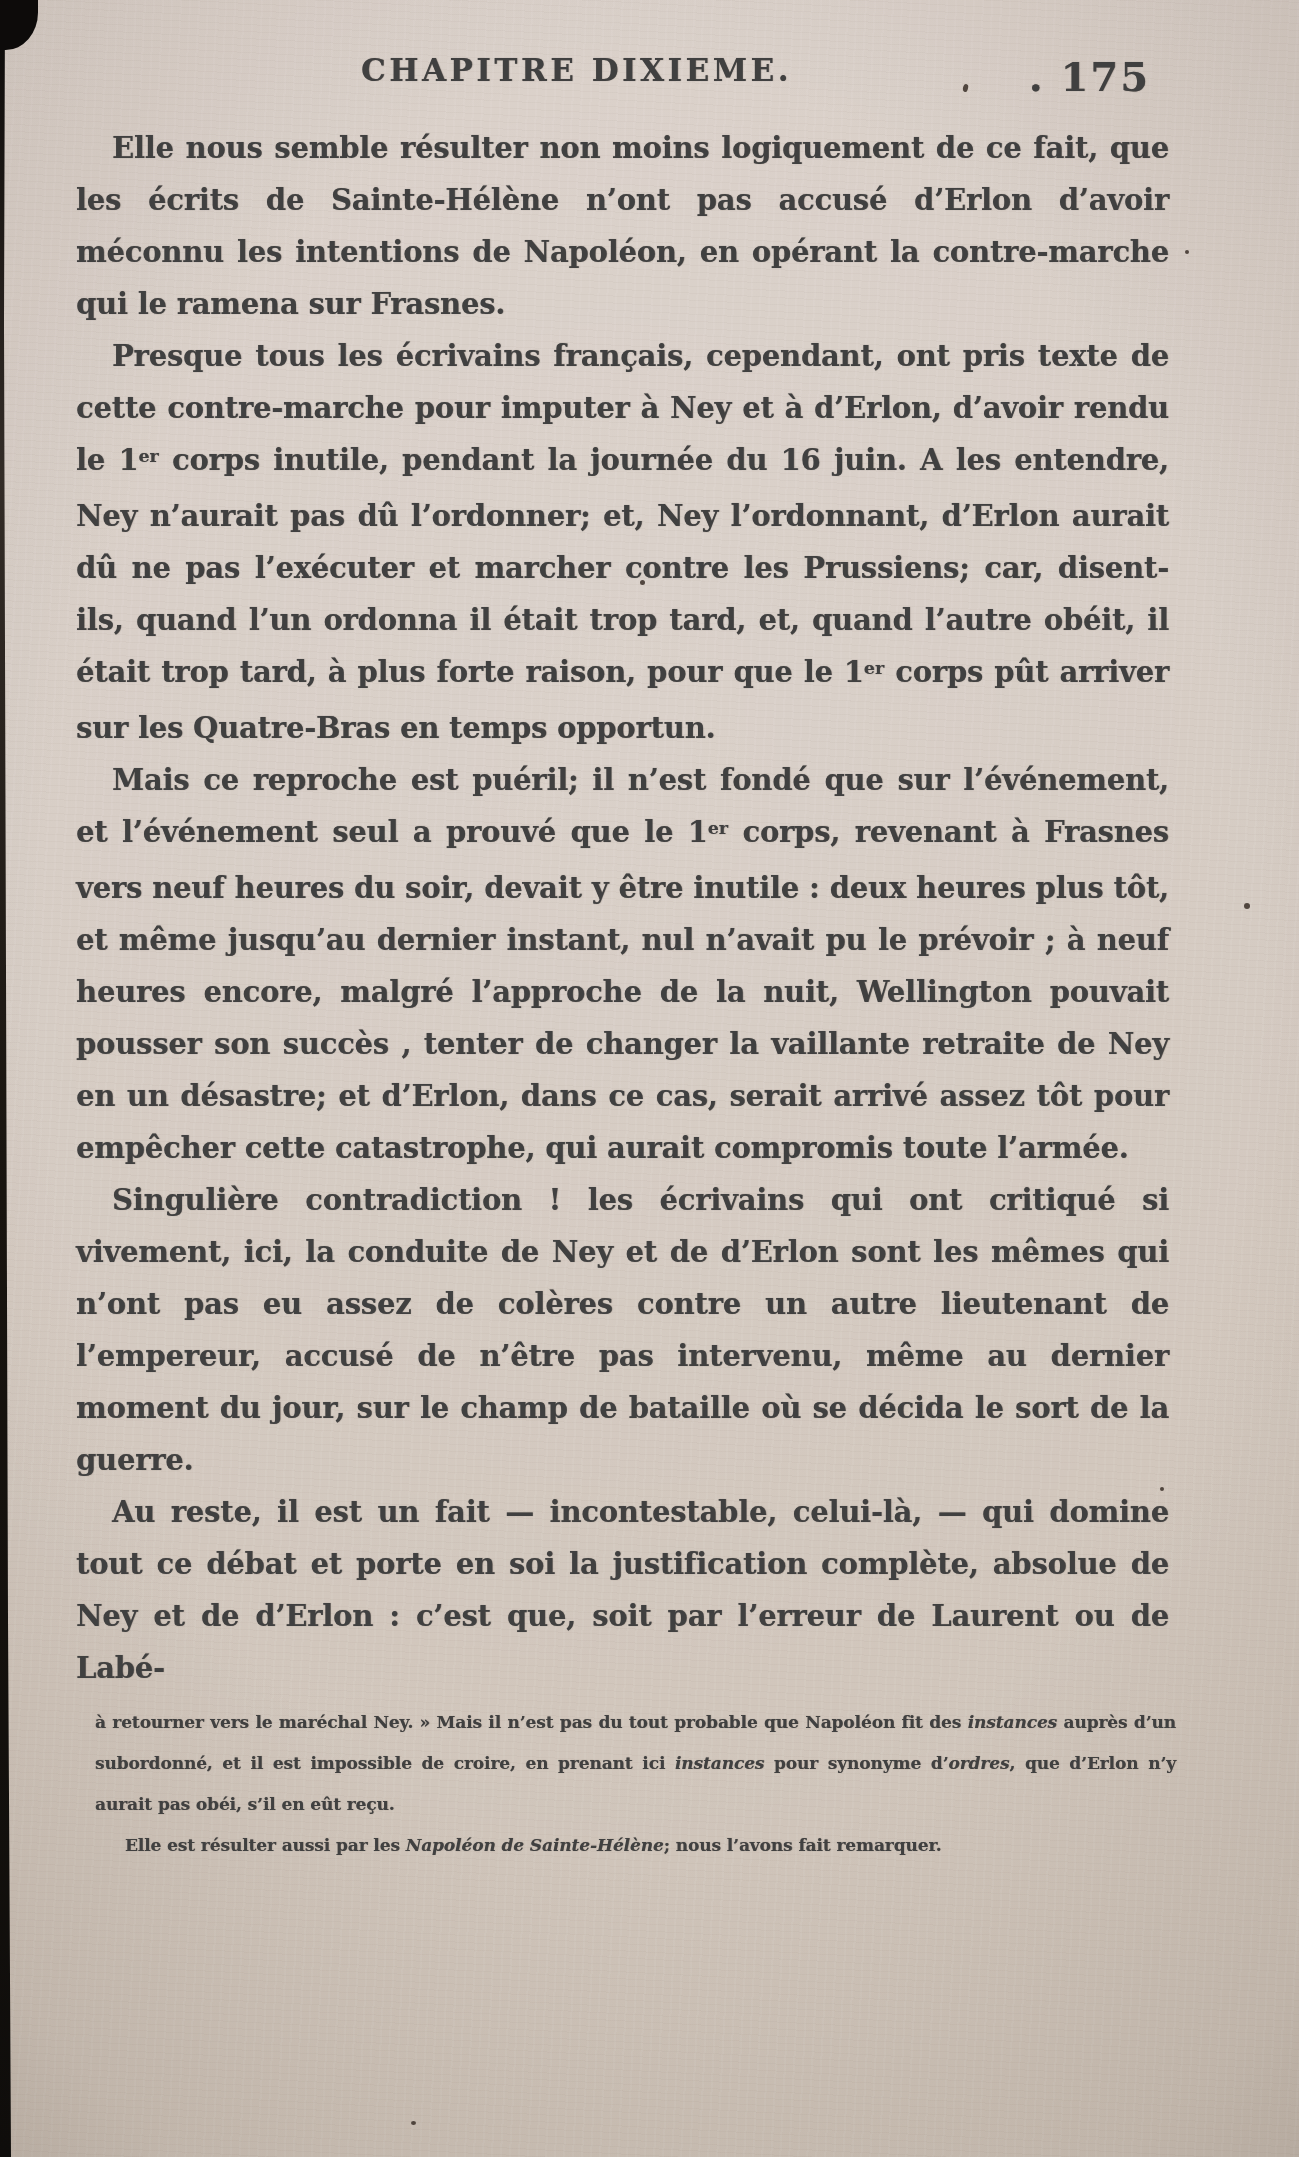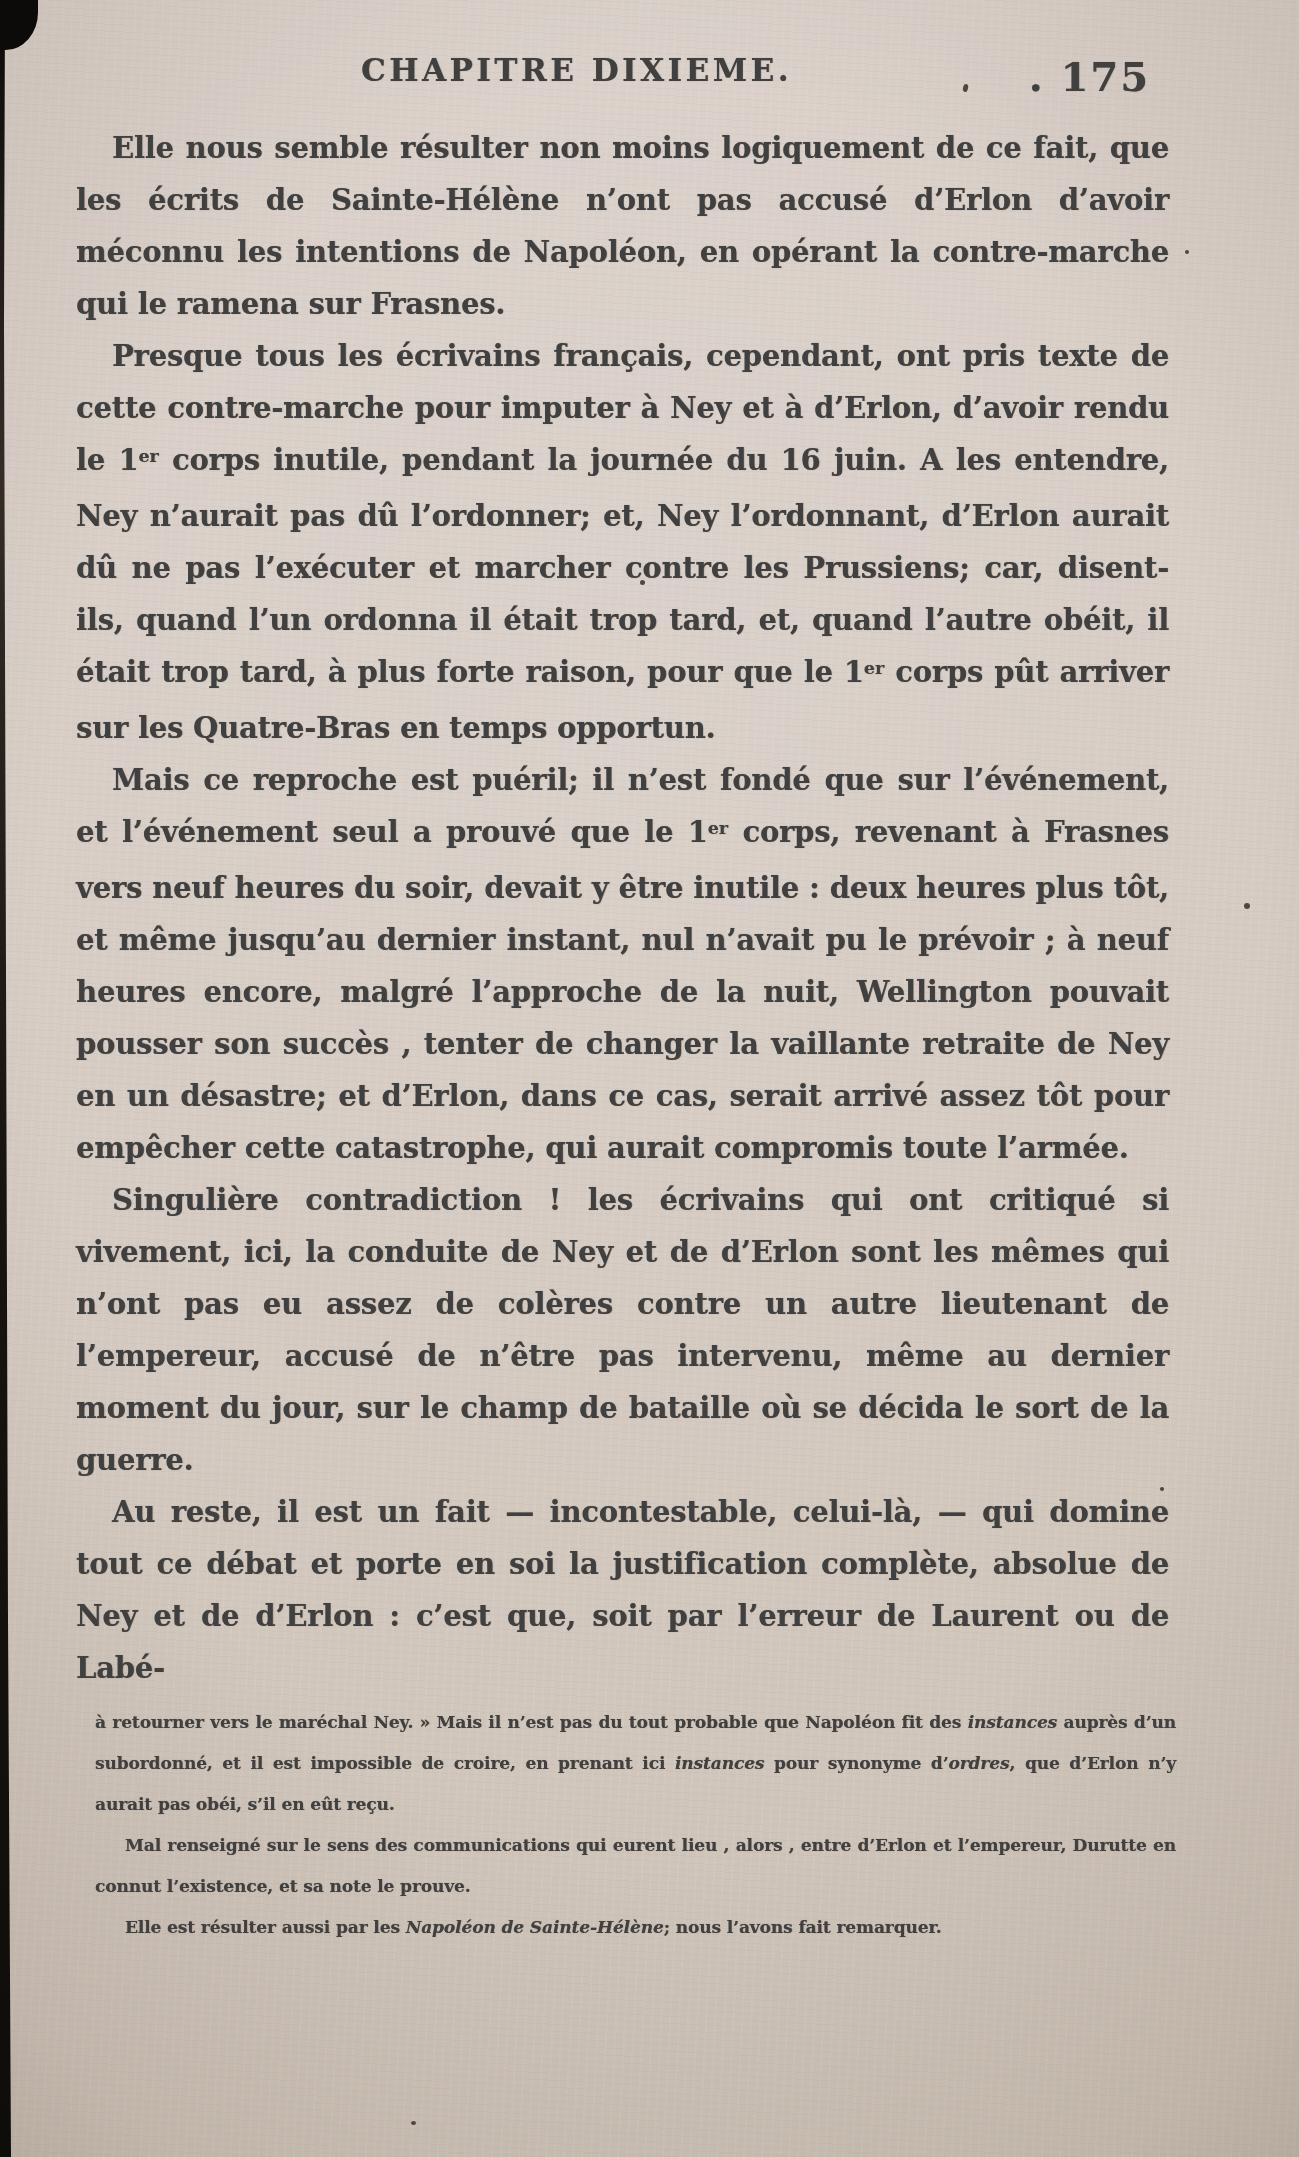--- a/index.html
+++ b/index.html
@@ -139,21 +139,20 @@
   <div class="main-text">
       <p class="indent"><span>Elle nous semble résulter non moins logiquement de ce fait, que les écrits de Sainte-Hélène n’ont pas accusé d’Erlon d’avoir méconnu les intentions de Napoléon, en opérant la contre-marche qui le ramena sur Frasnes.</span></p>
       <p class="indent"><span>Presque tous les écrivains français, cependant, ont pris texte de cette contre-marche pour imputer à Ney et à d’Erlon, d’avoir rendu le 1</span><span class="sup">er</span><span> corps inutile, pendant la journée du 16 juin. A les entendre, Ney n’aurait pas dû l’ordonner; et, Ney l’ordonnant, d’Erlon aurait dû ne pas l’exécuter et marcher contre les Prussiens; car, disent-ils, quand l’un ordonna il était trop tard, et, quand l’autre obéit, il était trop tard, à plus forte raison, pour que le 1</span><span class="sup">er</span><span> corps pût arriver sur les Quatre-Bras en temps opportun.</span></p>
       <p class="indent"><span>Mais ce reproche est puéril; il n’est fondé que sur l’événement, et l’événement seul a prouvé que le 1</span><span class="sup">er</span><span> corps, revenant à Frasnes vers neuf heures du soir, devait y être inutile : deux heures plus tôt, et même jusqu’au dernier instant, nul n’avait pu le prévoir ; à neuf heures encore, malgré l’approche de la nuit, Wellington pouvait pousser son succès , tenter de changer la vaillante retraite de Ney en un désastre; et d’Erlon, dans ce cas, serait arrivé assez tôt pour empêcher cette catastrophe, qui aurait compromis toute l’armée.</span></p>
       <p class="indent"><span>Singulière contradiction ! les écrivains qui ont critiqué si vivement, ici, la conduite de Ney et de d’Erlon sont les mêmes qui n’ont pas eu assez de colères contre un autre lieutenant de l’empereur, accusé de n’être pas intervenu, même au dernier moment du jour, sur le champ de bataille où se décida le sort de la guerre.</span></p>
       <p class="indent"><span>Au reste, il est un fait — incontestable, celui-là, — qui domine tout ce débat et porte en soi la justification complète, absolue de Ney et de d’Erlon : c’est que, soit par l’erreur de Laurent ou de Labé-</span></p>
     </div>
 
   <div class="footnote">
       <p><span>à retourner vers le maréchal Ney. » Mais il n’est pas du tout probable que Napoléon fit des </span><span class="ital">instances</span><span> auprès d’un subordonné, et il est impossible de croire, en prenant ici </span><span class="ital">instances</span><span> pour synonyme d’</span><span class="ital">ordres</span><span>, que d’Erlon n’y aurait pas obéi, s’il en eût reçu.</span></p>
-      <p class="indent"><span>Mal renseigné sur le sens des communications qui eurent lieu , alors , entre d’Erlon et l’empereur, Durutte en connut l’existence, et sa note le prouve.</span></p>
       <p class="indent"><span>Elle est résulter aussi par les </span><span class="ital">Napoléon de Sainte-Hélène</span><span>; nous l’avons fait remarquer.</span></p>
     </div>
 </div>
 
 <div class="speck s1"></div>
 <div class="speck s2"></div>
 <div class="speck s3"></div>
 <div class="speck s4"></div>
 <div class="speck s5"></div>
 <div class="speck s6"></div>

